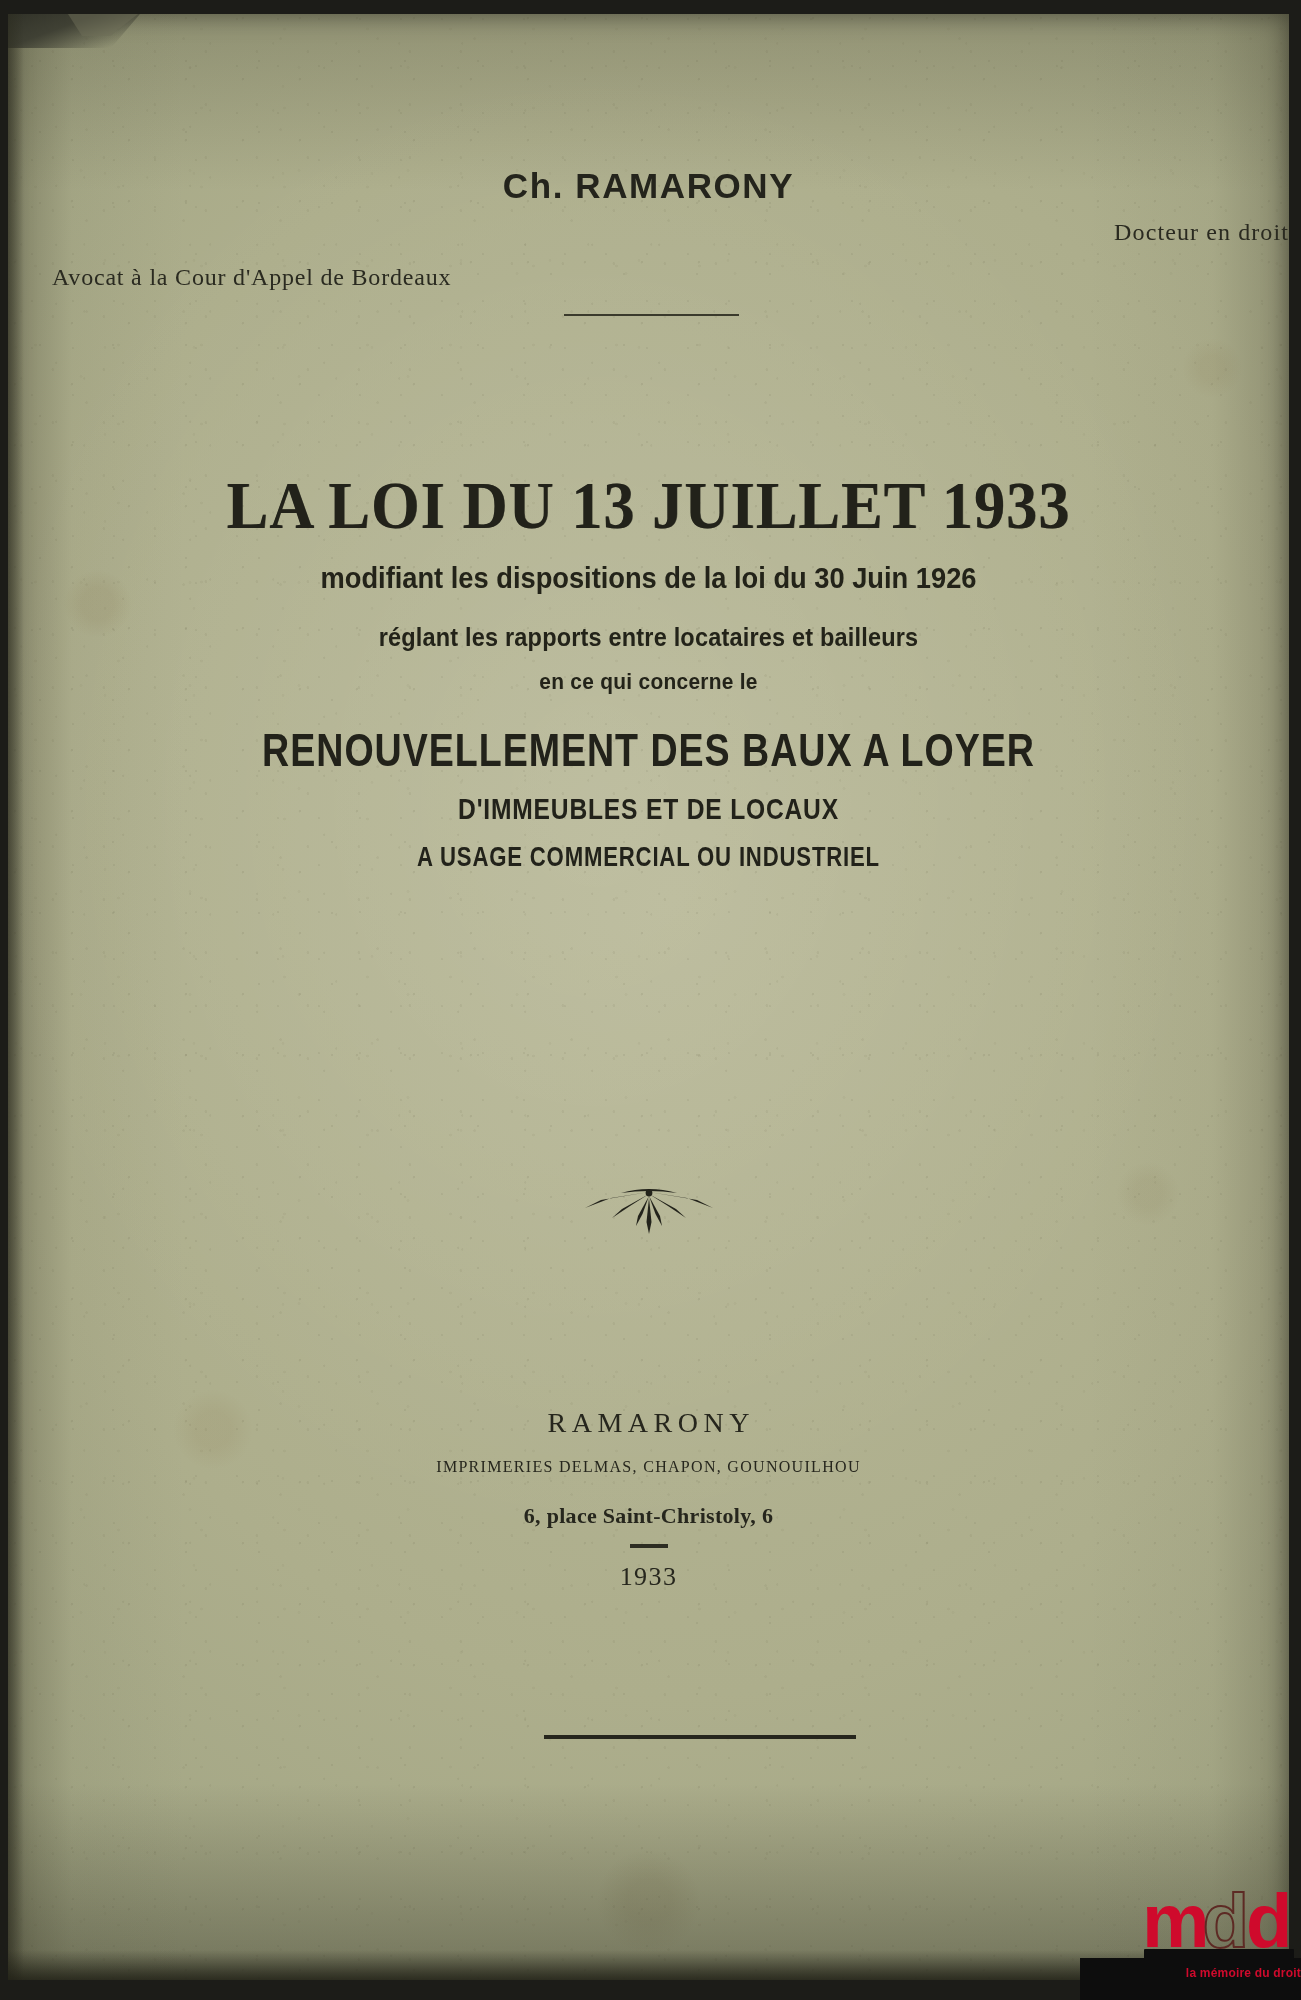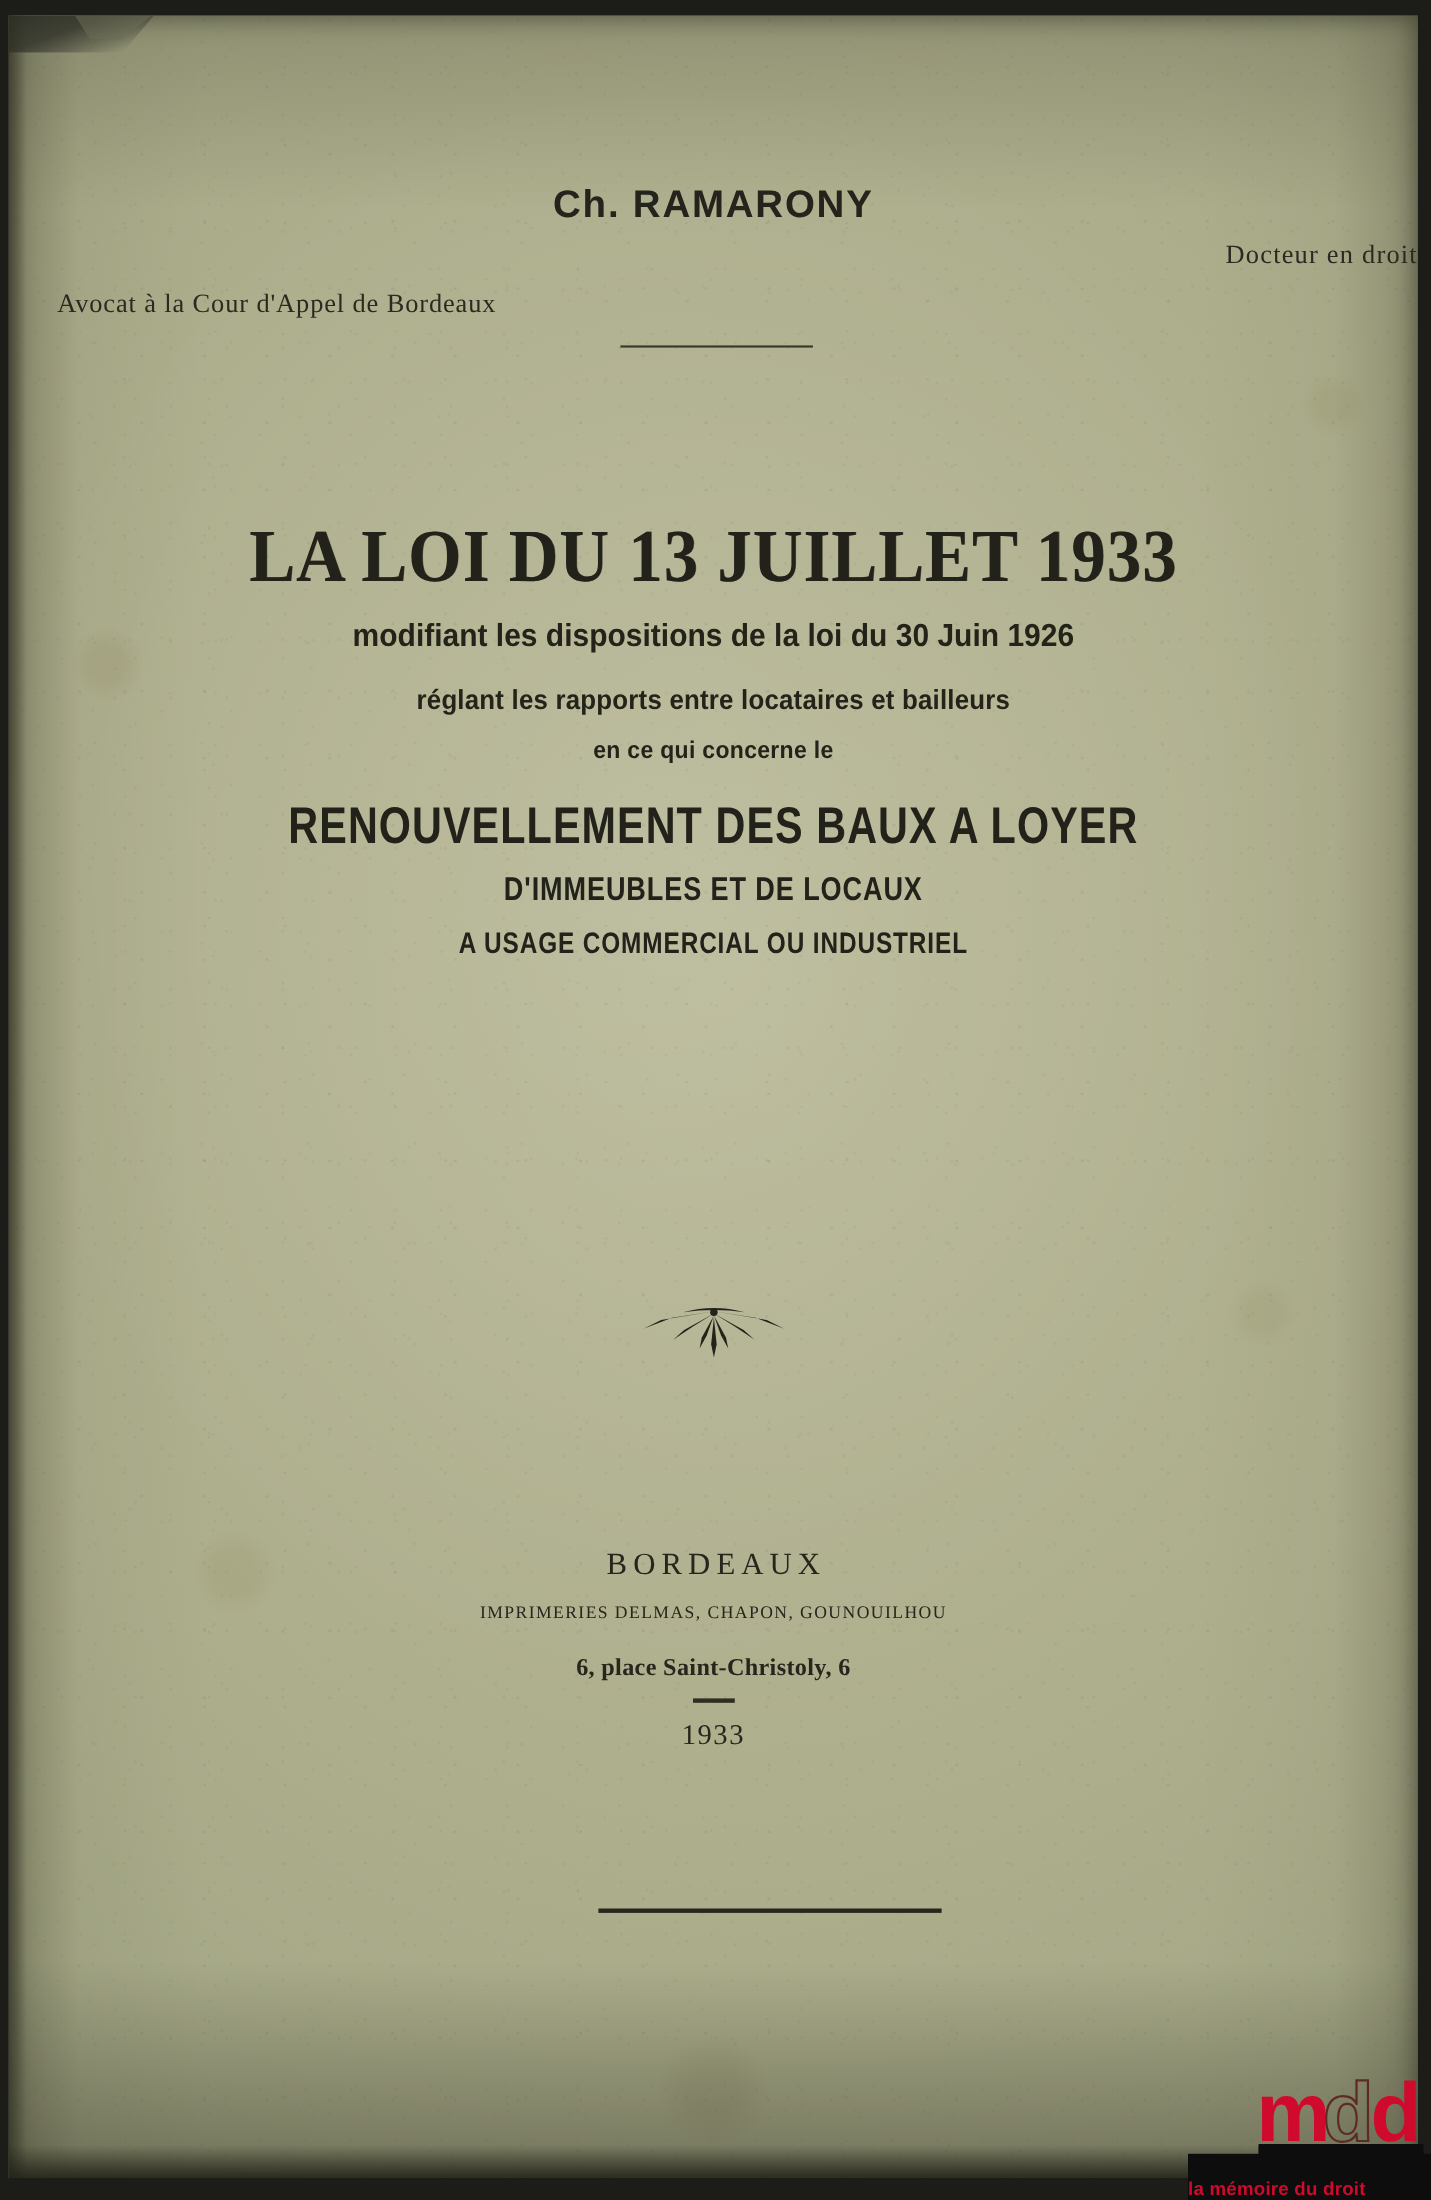--- a/index.html
+++ b/index.html
@@ -354,26 +354,26 @@
     position: absolute;
     left: 64px;
     bottom: 40px;
     width: 150px;
     height: 11px;
     background: #0d0d0d;
     border-radius: 1px;
   }
   .mdd-tag {
     position: absolute;
-    left: 0; bottom: 0;
+    left: 0; bottom: 20px;
     width: 221px;
-    text-align: left;
-    font-family: "Liberation Sans", sans-serif;
-    font-weight: bold;
-    font-size: 17px;
+    text-align: right;
+    font-family: "Liberation Sans", sans-serif;
+    font-weight: bold;
+    font-size: 12px;
     letter-spacing: 0.2px;
     color: #cf0a2c;
   }
 </style>
 </head>
 <body>
 
 <div class="page">
 
   <div class="cover">
@@ -409,21 +409,21 @@
           <path d="M90 30 L117 45 L127 54 L109 42 Z"></path>
           <path d="M90 30 L63 45 L53 54 L71 42 Z"></path>
           <path d="M90 28 L138 36 L154 44 L128 34 Z"></path>
           <path d="M90 28 L42 36 L26 44 L52 34 Z"></path>
           <path d="M62 29 Q90 21 118 29 Q90 25 62 29 Z"></path>
           <circle cx="90" cy="29" r="3.4"></circle>
         </g>
       </svg>
     </div>
 
-    <div class="city">BORDEAUX</div>
+    <div class="city">RAMARONY</div>
     <div class="printer">IMPRIMERIES DELMAS, CHAPON, GOUNOUILHOU</div>
     <div class="address">6, place Saint-Christoly, 6</div>
     <div class="rule-small"></div>
     <div class="year">1933</div>
 
     <div class="rule-price"></div>
 
   </div>
 
   <div class="mdd">

